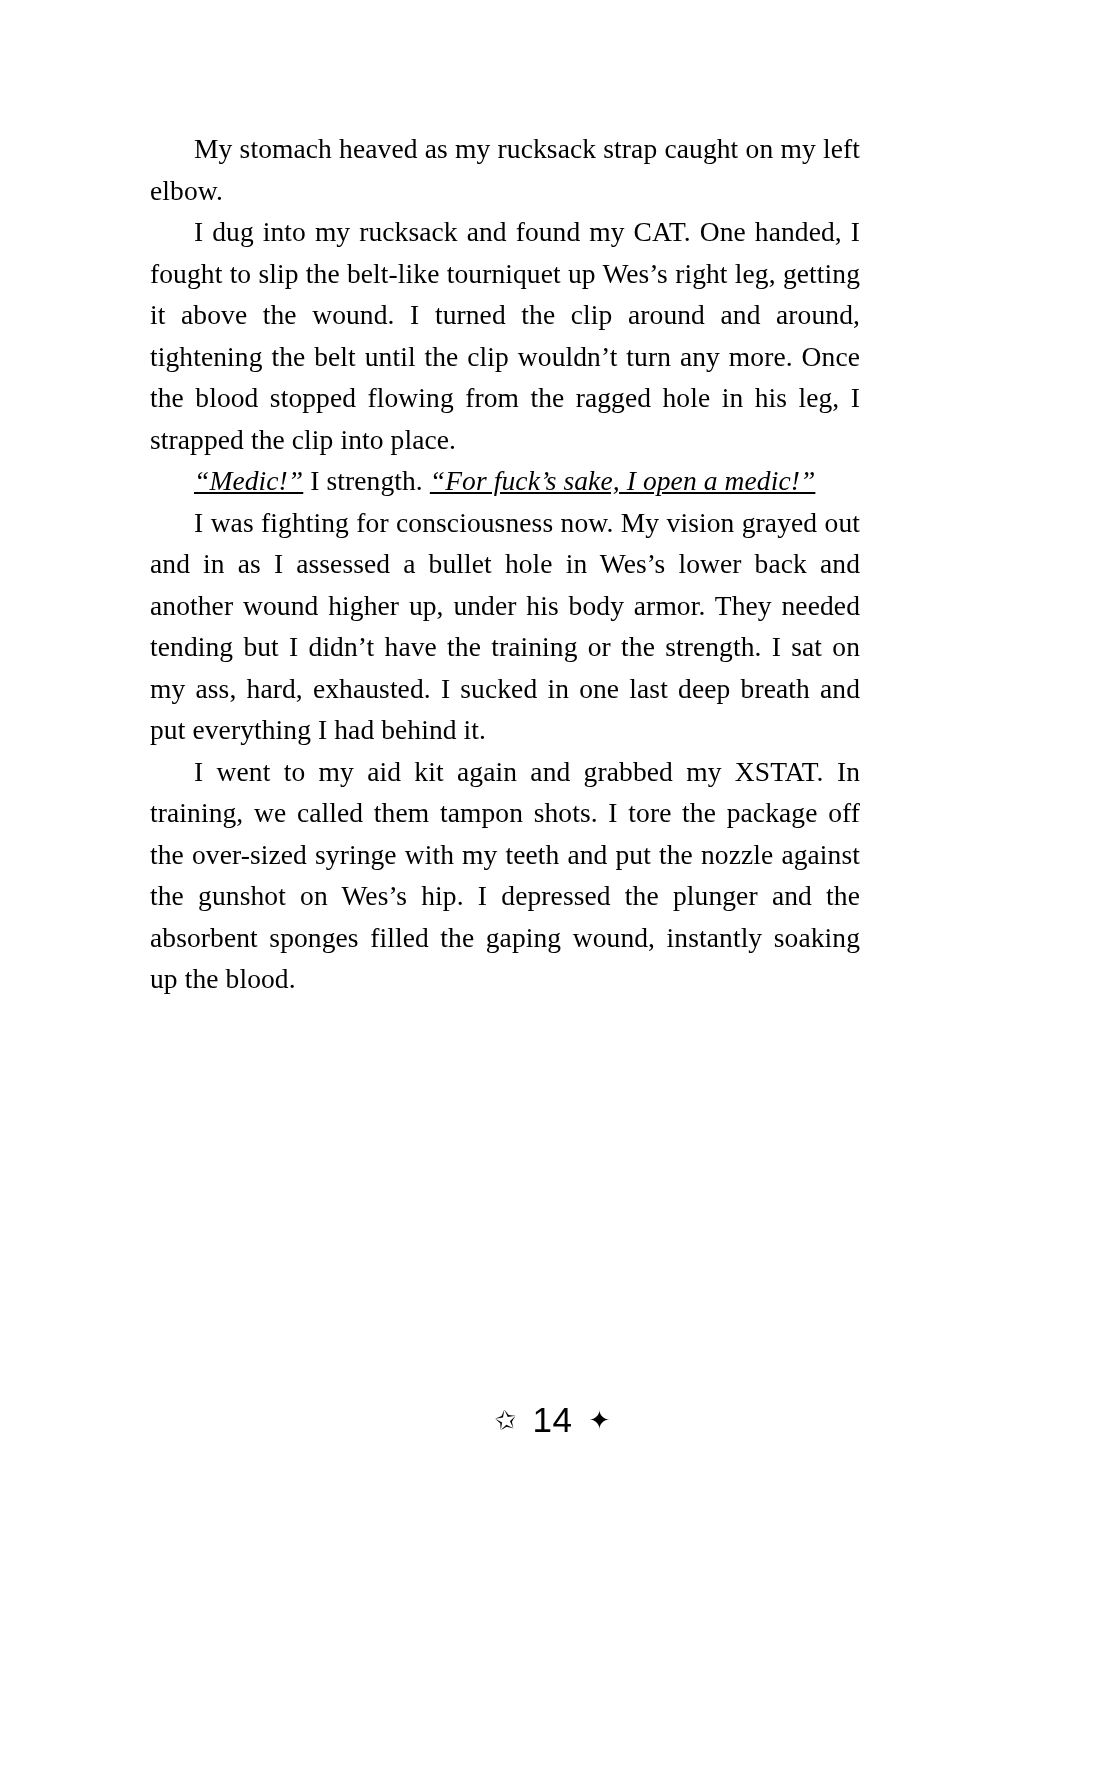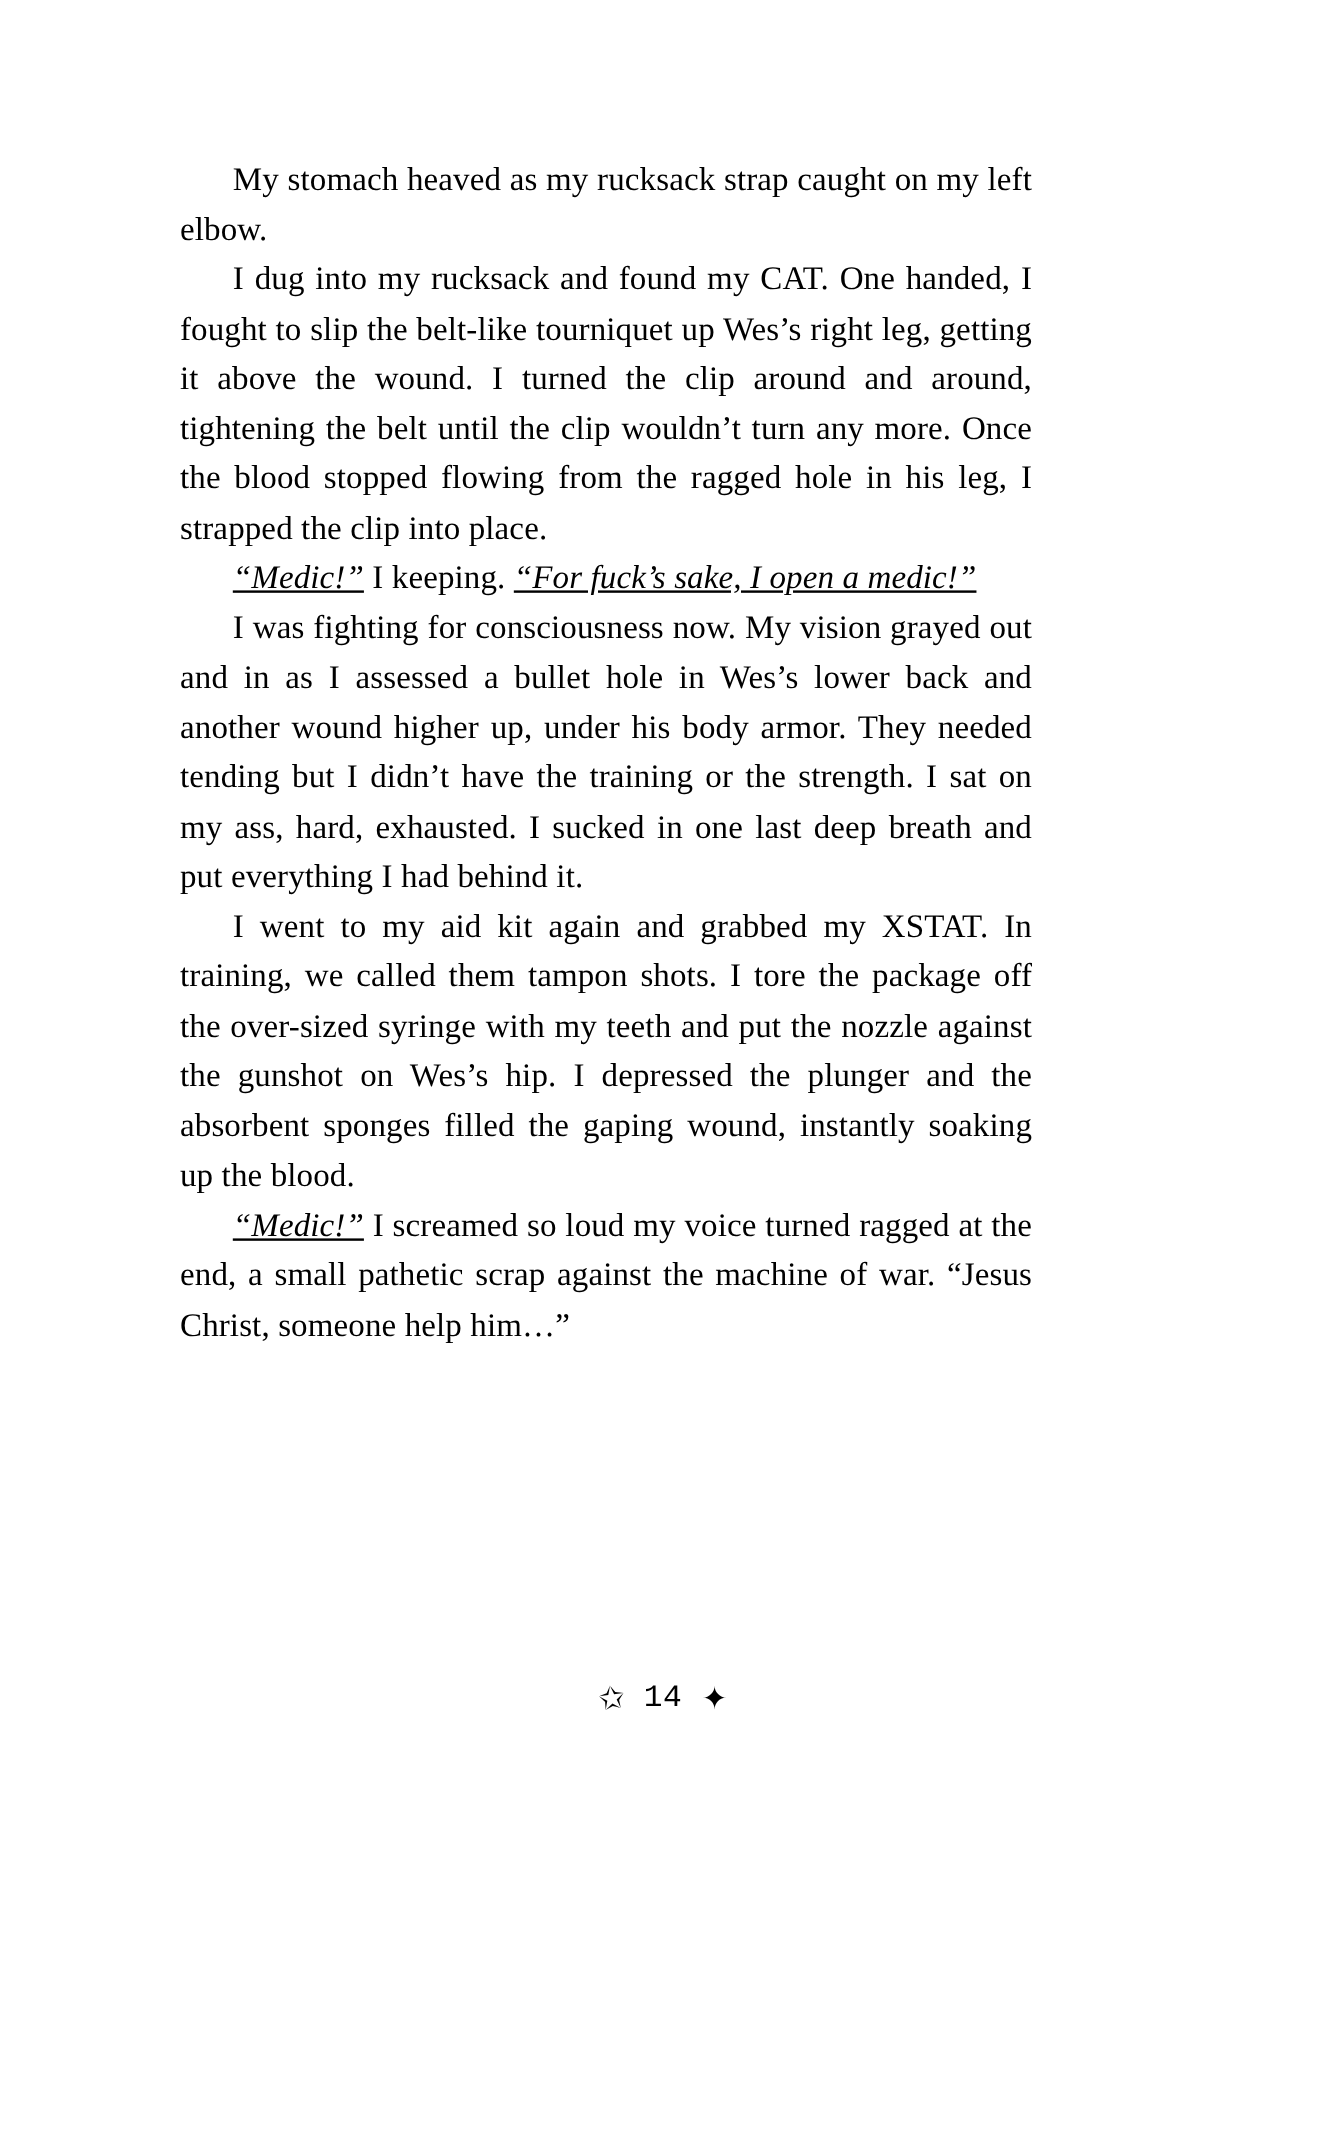--- a/index.html
+++ b/index.html
@@ -56,44 +56,43 @@
     color: #000;
     display: inline-block;
   }
   .folio .orn.left {
     transform: translateY(1px) rotate(-8deg);
   }
   .folio .orn.right {
     transform: translateY(1px);
   }
   .folio .num {
-    font-size: 26px;
-    font-family: Liberation Mono, monospace;
+    font-size: 35px;
+    font-family: Liberation Sans, sans-serif;
     letter-spacing: 0.5px;
   }
 </style>
 </head>
 <body>
 
 <div class="page">
 
   <div class="textblock">
 
     <p class="para">My stomach heaved as my rucksack strap caught on my left elbow.</p>
 
 
     <p class="para">I dug into my rucksack and found my CAT. One handed, I fought to slip the belt-like tourniquet up Wes’s right leg, getting it above the wound. I turned the clip around and around, tightening the belt until the clip wouldn’t turn any more. Once the blood stopped flowing from the ragged hole in his leg, I strapped the clip into place.</p>
 
-    <p class="para last-of-block"><span class="ital">“Medic!”</span><span> I keeping. </span><span class="ital">“For fuck’s sake, I open a medic!”</span></p>
+    <p class="para last-of-block"><span class="ital">“Medic!”</span><span> I strength. </span><span class="ital">“For fuck’s sake, I open a medic!”</span></p>
 
     <p class="para">I was fighting for consciousness now. My vision grayed out and in as I assessed a bullet hole in Wes’s lower back and another wound higher up, under his body armor. They needed tending but I didn’t have the training or the strength. I sat on my ass, hard, exhausted. I sucked in one last deep breath and put everything I had behind it.</p>
 
     <p class="para">I went to my aid kit again and grabbed my XSTAT. In training, we called them tampon shots. I tore the package off the over-sized syringe with my teeth and put the nozzle against the gunshot on Wes’s hip. I depressed the plunger and the absorbent sponges filled the gaping wound, instantly soaking up the blood.</p>
 
-    <p class="para"><span class="ital">“Medic!”</span><span> I screamed so loud my voice turned ragged at the end, a small pathetic scrap against the machine of war. “Jesus Christ, someone help him…”</span></p>
 
 
   </div>
 
   <div class="folio">
     <span class="orn left">✩</span>
     <span class="num">14</span>
     <span class="orn right">✦</span>
   </div>
 

